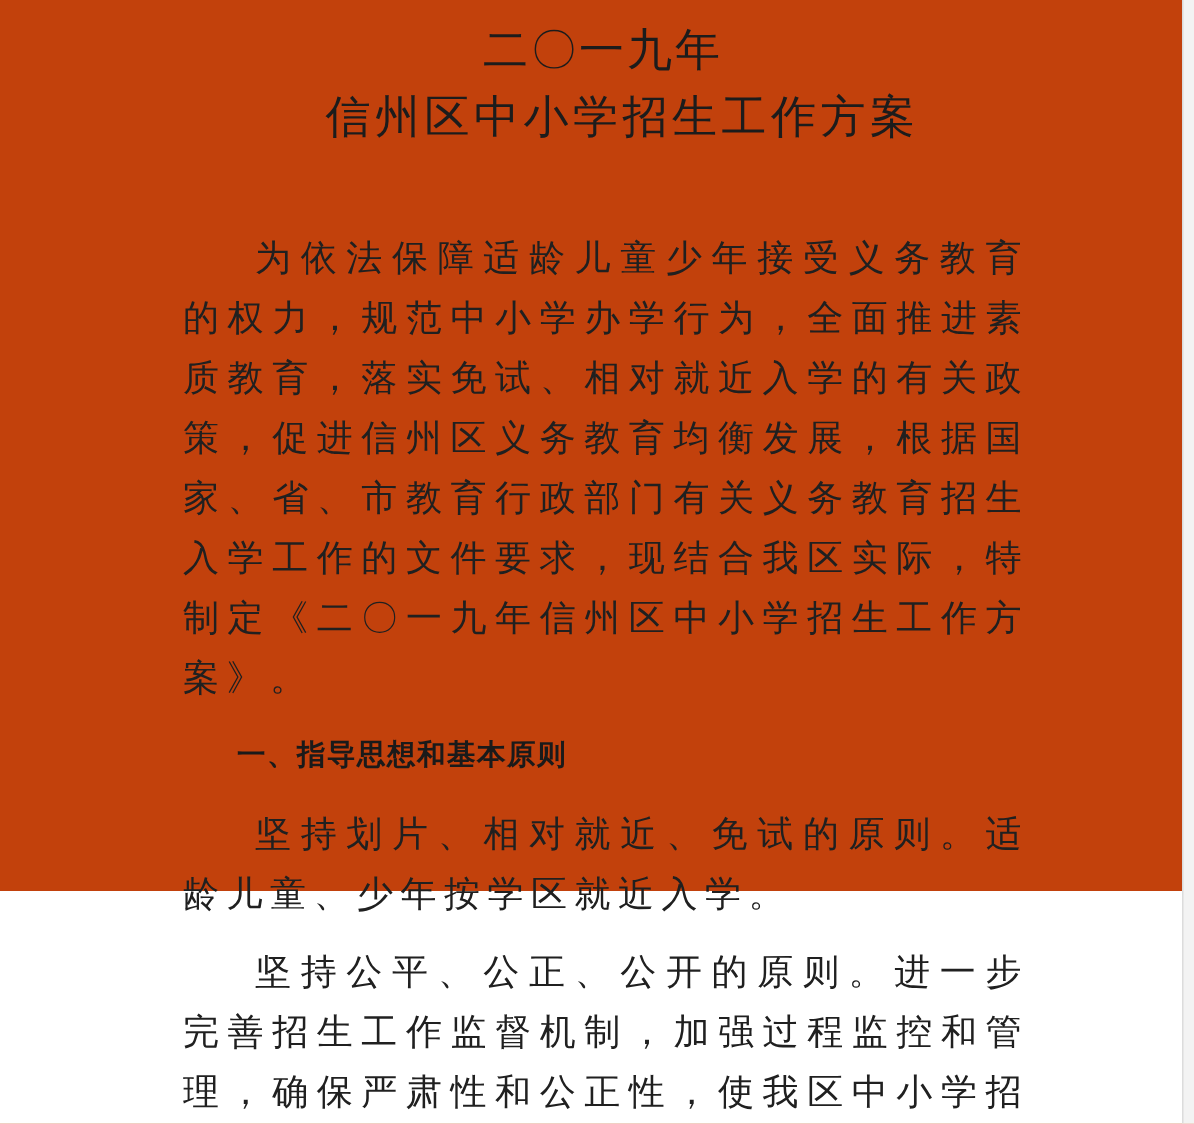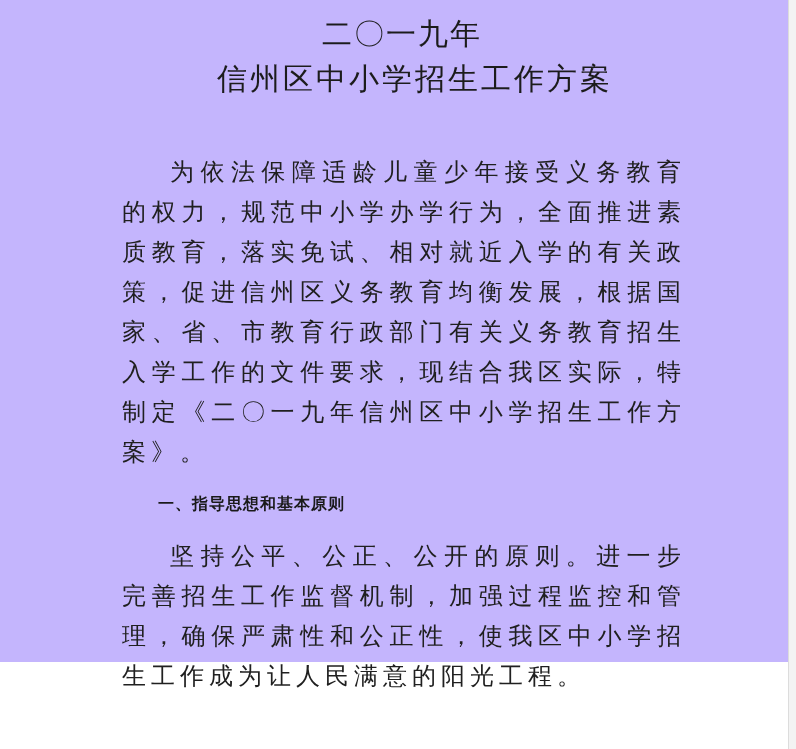--- a/index.html
+++ b/index.html
@@ -13,22 +13,22 @@
       position: relative;
       overflow: hidden;
       font-family: "DejaVu Serif", "Liberation Serif", serif;
       color: #1c1c1c;
     }
     .page {
       position: absolute;
       left: 0;
       top: 0;
       width: 788px;
-      height: 662px;
-      background: #c4b5fd;
+      height: 594px;
+      background: #c2410c;
     }
     .page-edge {
       position: absolute;
       left: 788px;
       top: 0;
       width: 8px;
       height: 749px;
       background: #f3f3f3;
       border-left: 1px solid #dcdcdc;
       box-sizing: border-box;
@@ -69,39 +69,40 @@
       margin: 12px;
       font-size: 24px;
       line-height: 40px;
       letter-spacing: 5px;
       text-indent: 48px;
       text-align: justify;
       color: #202020;
     }
     .heading {
       margin: 0;
-      font-family: Liberation Sans, sans-serif;
+      font-family: Liberation Mono, monospace;
       font-weight: bold;
-      font-size: 16px;
+      font-size: 19px;
       line-height: 40px;
       letter-spacing: 1px;
       text-indent: 48px;
       color: #1a1a1a;
     }
   </style>
 </head>
 <body>
 
 <div class="page">
   <h1 class="title-line1">二〇一九年</h1>
   <h1 class="title-line2">信州区中小学招生工作方案</h1>
 
   <div class="body">
     <p class="para">为依法保障适龄儿童少年接受义务教育的权力，规范中小学办学行为，全面推进素质教育，落实免试、相对就近入学的有关政策，促进信州区义务教育均衡发展，根据国家、省、市教育行政部门有关义务教育招生入学工作的文件要求，现结合我区实际，特制定《二〇一九年信州区中小学招生工作方案》。</p>
 
     <div>
       <h2 class="heading">一、指导思想和基本原则</h2>
+      <p class="para">坚持划片、相对就近、免试的原则。适龄儿童、少年按学区就近入学。</p>
       <p class="para">坚持公平、公正、公开的原则。进一步完善招生工作监督机制，加强过程监控和管理，确保严肃性和公正性，使我区中小学招生工作成为让人民满意的阳光工程。</p>
     </div>
 
   </div>
 </div>
 <div class="page-edge"></div>
 
 </body></html>

